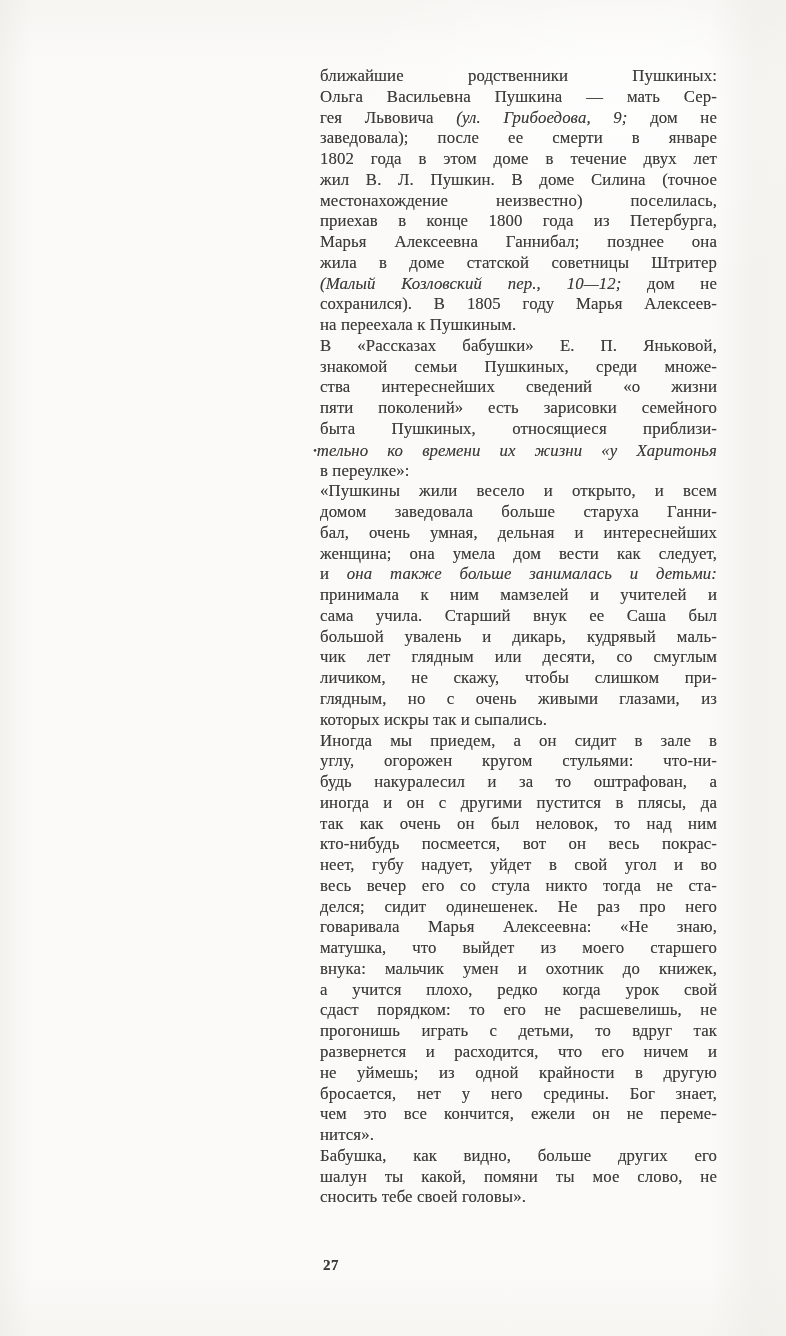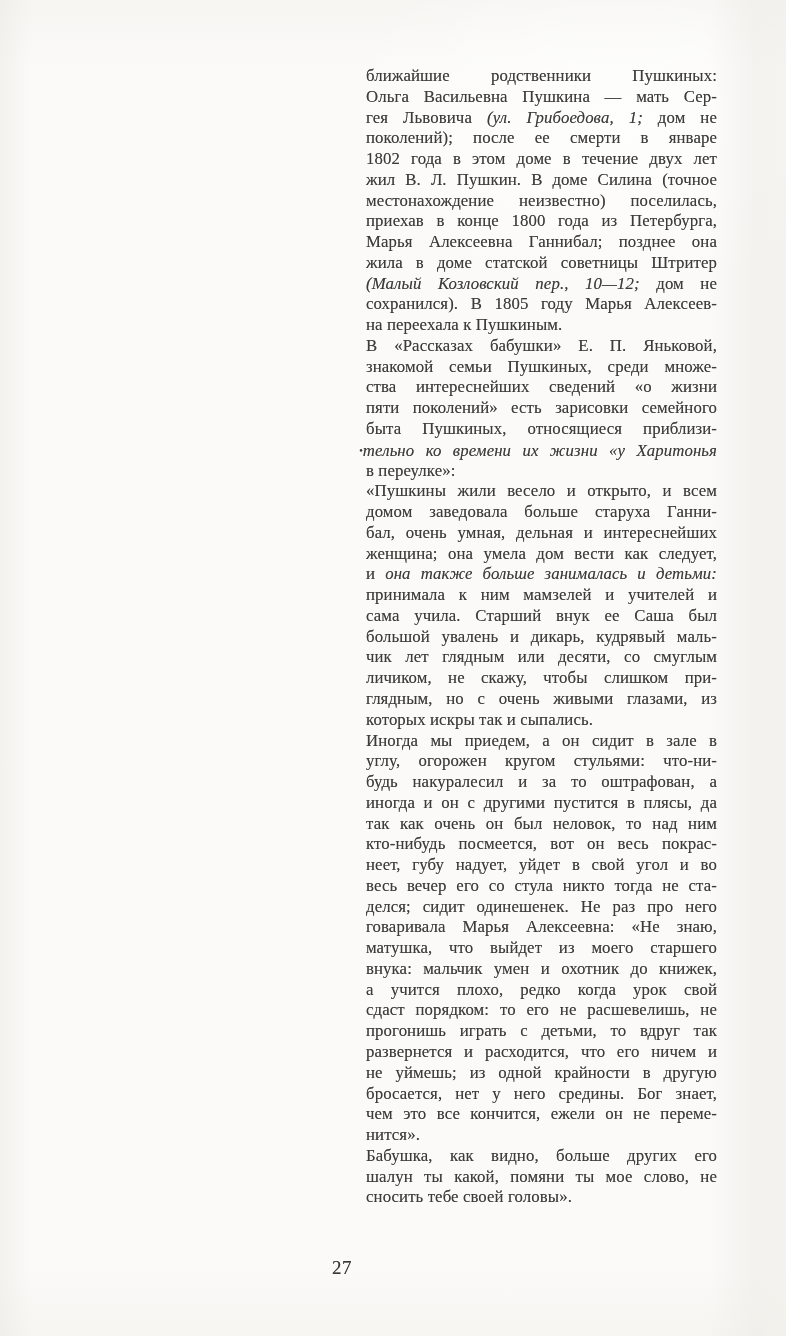--- a/index.html
+++ b/index.html
@@ -39,59 +39,58 @@
     font-size: 16.8px;
     letter-spacing: 0.1px;
     text-shadow: 0 0 0.5px rgba(70,68,64,0.55);
   }
   .line {
     height: 20.77px;
     line-height: 20.77px;
     text-align: justify;
     text-align-last: justify;
     white-space: normal;
-    margin-left: 46px;
   }
   .line.last {
     text-align: center;
     text-align-last: left;
   }
   .line.hang {
     text-indent: -7px;
     font-style: italic;
   }
   .line .it {
     font-style: italic;
   }
   .line .b {
     font-size: 11px;
     vertical-align: 2px;
     letter-spacing: 0;
   }
   .page-number {
     position: absolute;
-    left: 332px;
+    left: 323px;
     top: 1257px;
-    font-size: 19px;
-    font-weight: normal;
+    font-size: 15px;
+    font-weight: bold;
     color: #3a3938;
     letter-spacing: 0.5px;
     text-shadow: 0 0 0.5px rgba(60,58,54,0.6);
   }
 </style>
 </head>
 <body>
 
 <div class="page">
   <div class="scan-shading"></div>
   <div class="text-block">
       <div class="line"><span>ближайшие родственники Пушкиных:</span></div>
       <div class="line"><span>Ольга Васильевна Пушкина — мать Сер-</span></div>
-      <div class="line"><span>гея Львовича </span><span class="it">(ул. Грибоедова, 1;</span><span> дом не</span></div>
-      <div class="line"><span>поколений); после ее смерти в январе</span></div>
+      <div class="line"><span>гея Львовича </span><span class="it">(ул. Грибоедова, 9;</span><span> дом не</span></div>
+      <div class="line"><span>заведовала); после ее смерти в январе</span></div>
       <div class="line"><span>1802 года в этом доме в течение двух лет</span></div>
       <div class="line"><span>жил В. Л. Пушкин. В доме Силина (точное</span></div>
       <div class="line"><span>местонахождение неизвестно) поселилась,</span></div>
       <div class="line"><span>приехав в конце 1800 года из Петербурга,</span></div>
       <div class="line"><span>Марья Алексеевна Ганнибал; позднее она</span></div>
       <div class="line"><span>жила в доме статской советницы Штритер</span></div>
       <div class="line"><span class="it">(Малый Козловский пер., 10—12;</span><span> дом не</span></div>
       <div class="line"><span>сохранился). В 1805 году Марья Алексеев-</span></div>
       <div class="line last"><span>на переехала к Пушкиным.</span></div>
       <div class="line"><span>В «Рассказах бабушки» Е. П. Яньковой,</span></div>

